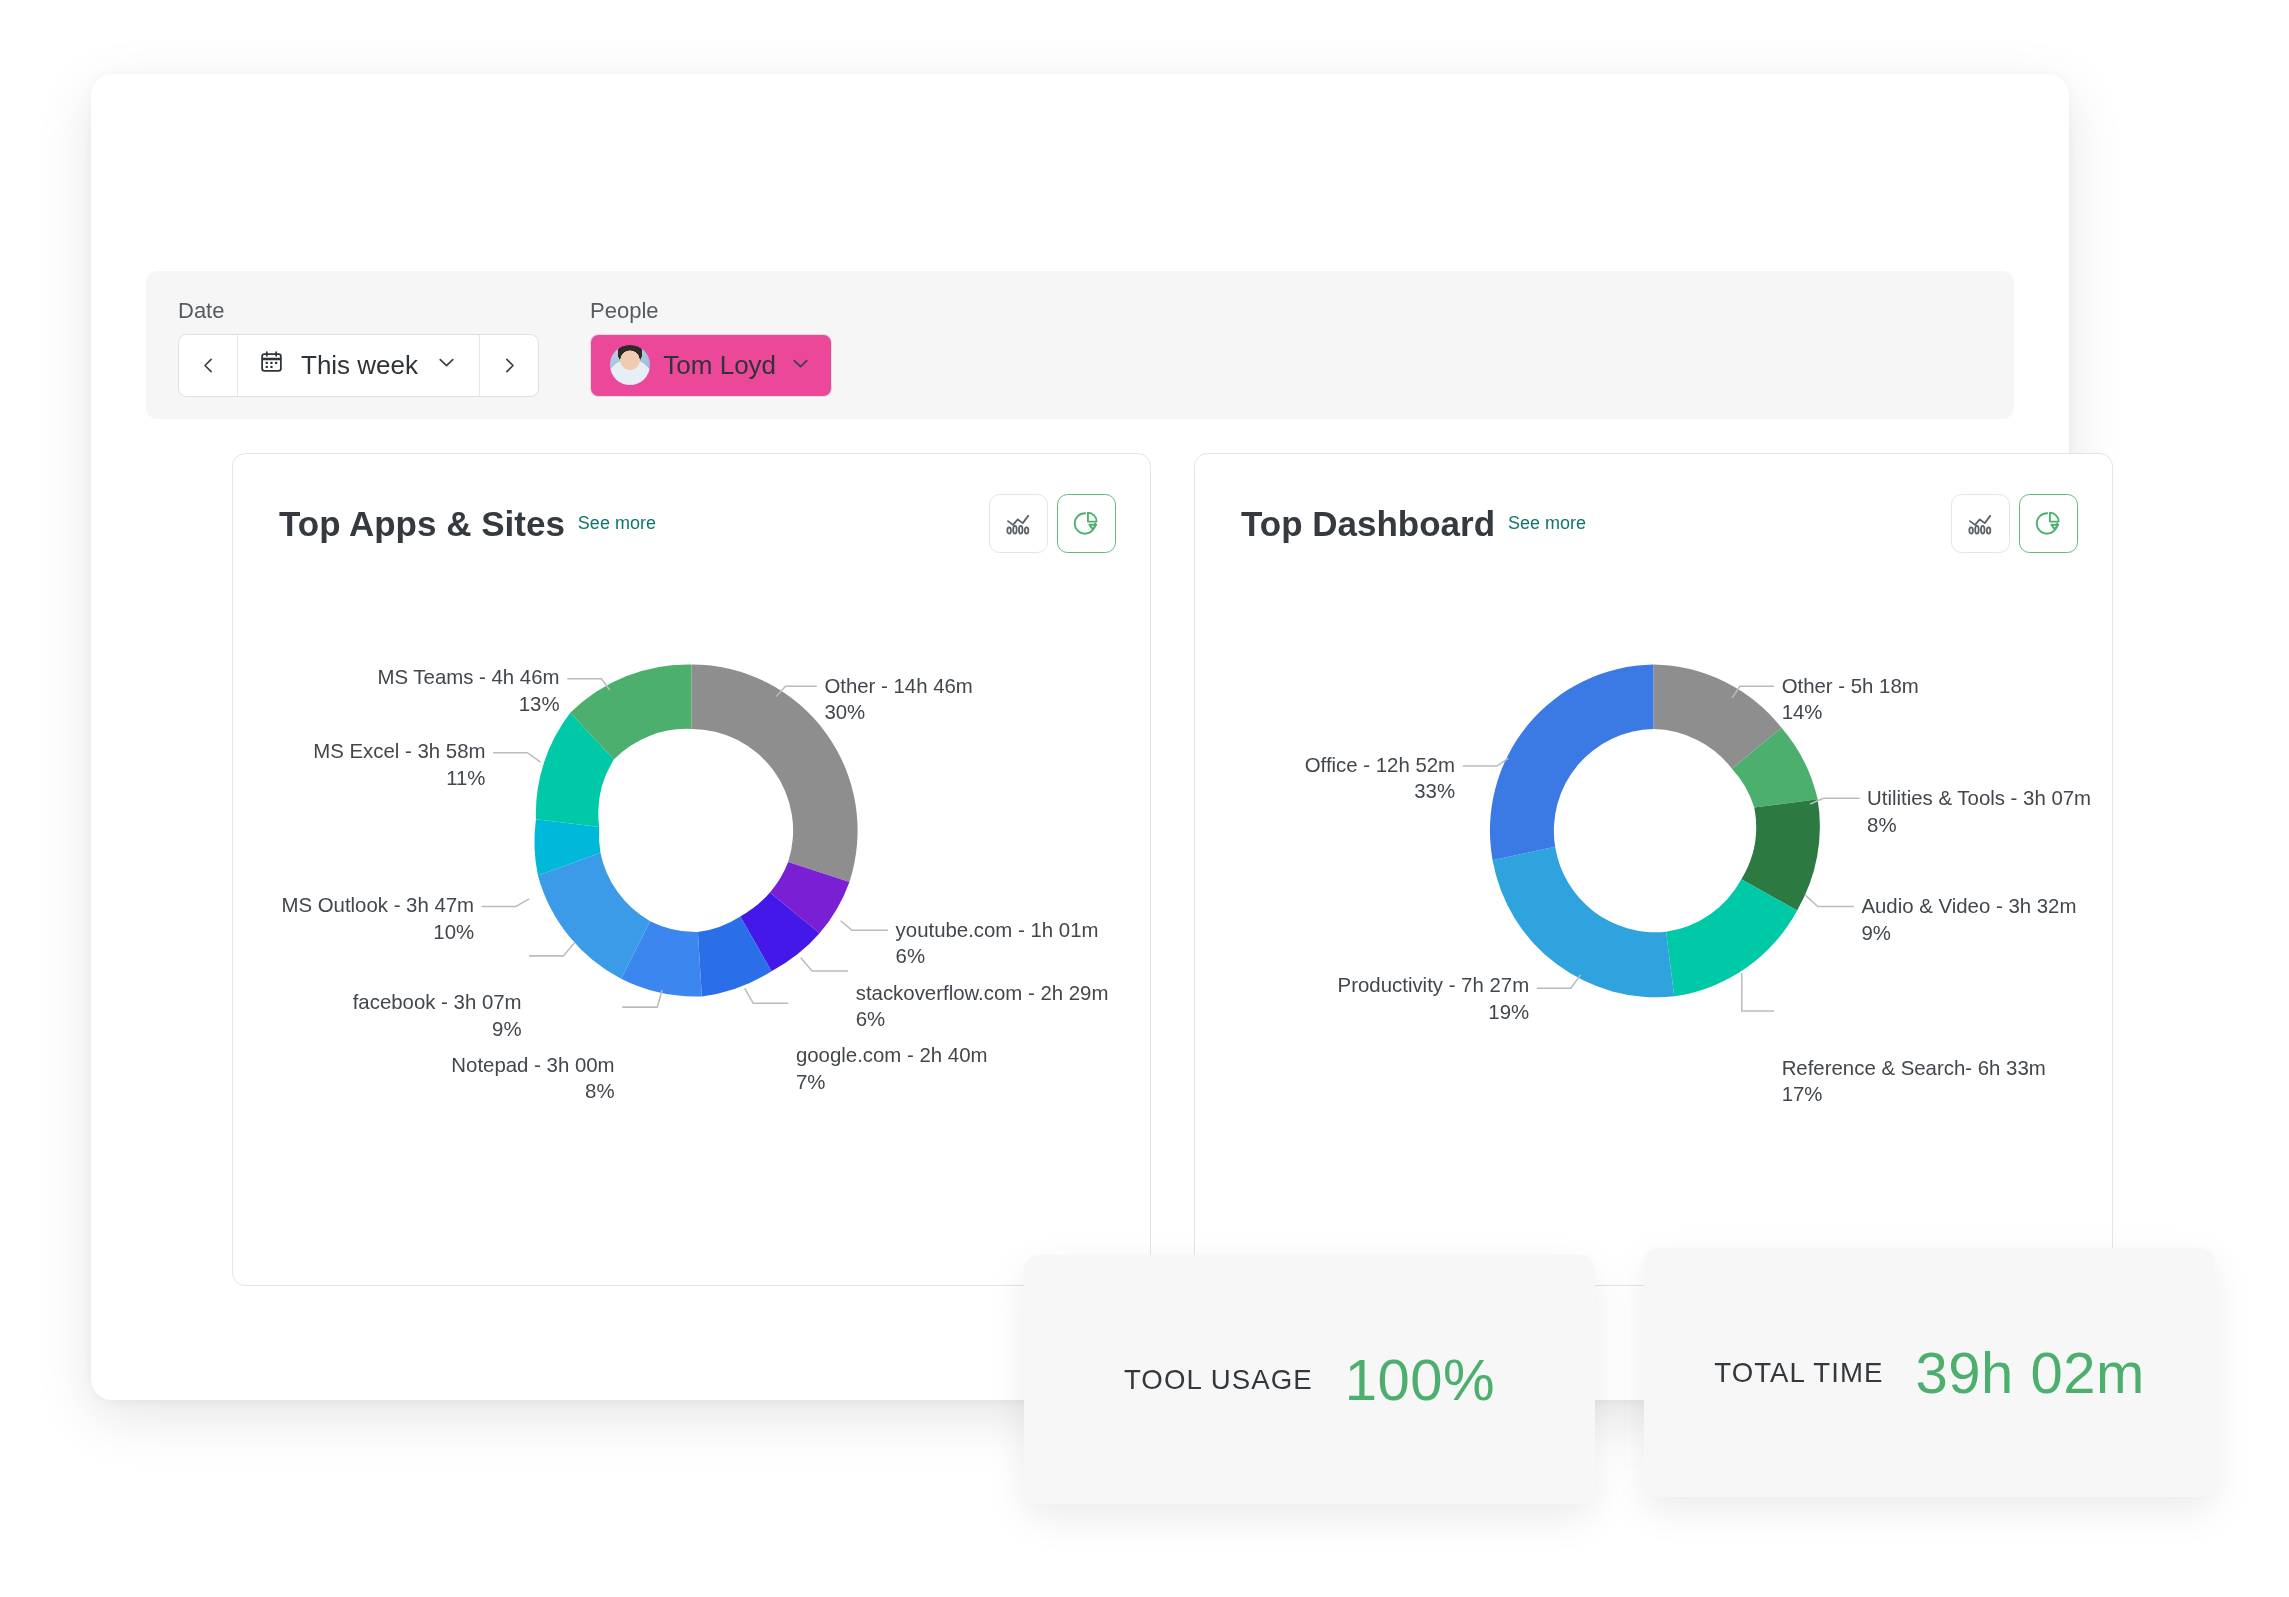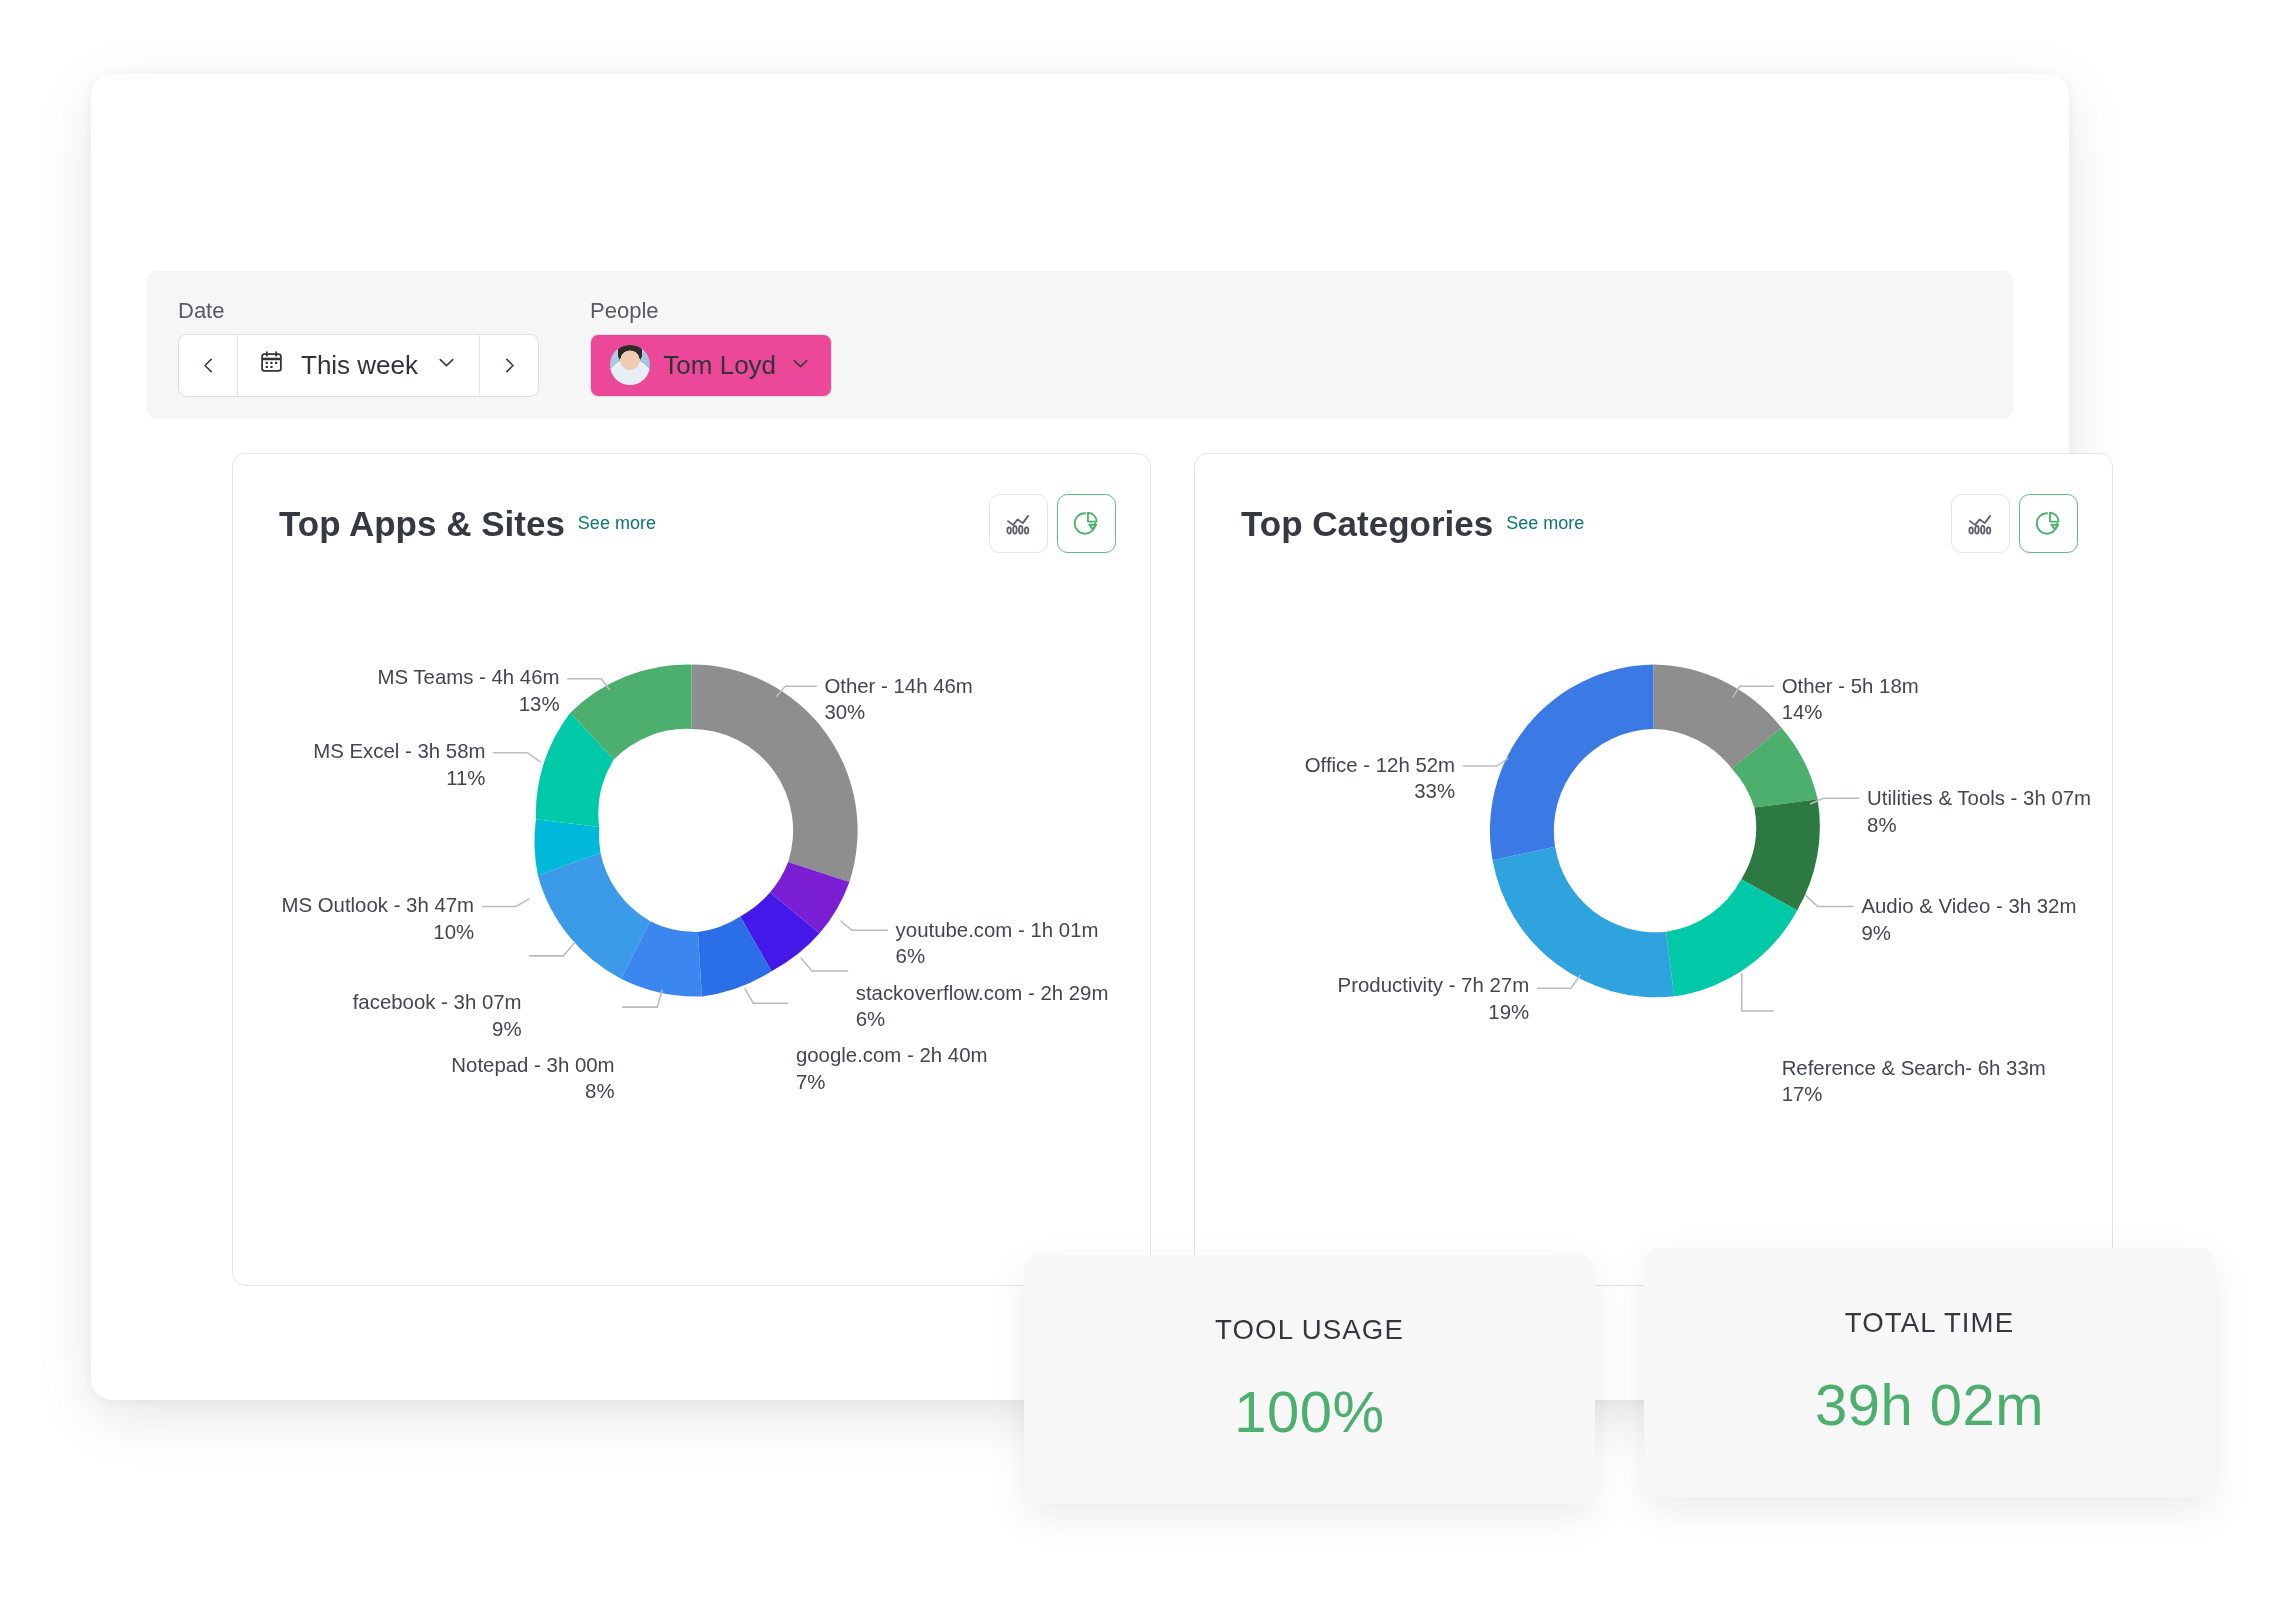--- a/index.html
+++ b/index.html
@@ -199,21 +199,21 @@
 
   
   .stat-card {
     position: absolute;
     width: 571px;
     height: 249px;
     background: #f7f7f7;
     border-radius: 15px;
     box-shadow: 0 13.3px 38px rgba(0,0,0,0.08);
     display: flex;
-    flex-direction: column;
+    flex-direction: row;
     align-items: center;
     justify-content: center;
     gap: 32px;
   }
   .stat-card.tool  { left: 1024px; top: 1255px; }
   .stat-card.total { left: 1644px; top: 1248px; }
   .stat-label {
     font-size: 27.6px;
     letter-spacing: 1.1px;
     color: #33383d;
@@ -372,21 +372,21 @@
 
             <text class="slice-label" x="344" y="146" text-anchor="end">MS Teams - 4h 46m</text>
             <text class="slice-label pct" x="344" y="174" text-anchor="end">13%</text>
           </g>
         </svg>
       </div>
     </div>
 
     <div class="card right">
       <div class="card-head">
-        <div class="card-title">Top Categories</div>
+        <div class="card-title">Top Dashboard</div>
         <div class="see-more">See more</div>
         <div class="view-toggle">
           <div class="toggle-btn">
             <svg width="28.5" height="28.5" viewBox="0 0 24 24" fill="none" stroke="#5a6067" stroke-width="1.5" stroke-linecap="round" stroke-linejoin="round">
               <path d="M3.4 10.2l4.2 3.2 4-4.6 4.2 3.1 4.6-6.1"></path>
               <ellipse cx="4.3" cy="18.1" rx="1.5" ry="2.6"></ellipse>
               <ellipse cx="9.2" cy="17.5" rx="1.5" ry="3.2"></ellipse>
               <ellipse cx="14.1" cy="17.5" rx="1.5" ry="3.2"></ellipse>
               <ellipse cx="19" cy="18.1" rx="1.5" ry="2.6"></ellipse>
             </svg>

